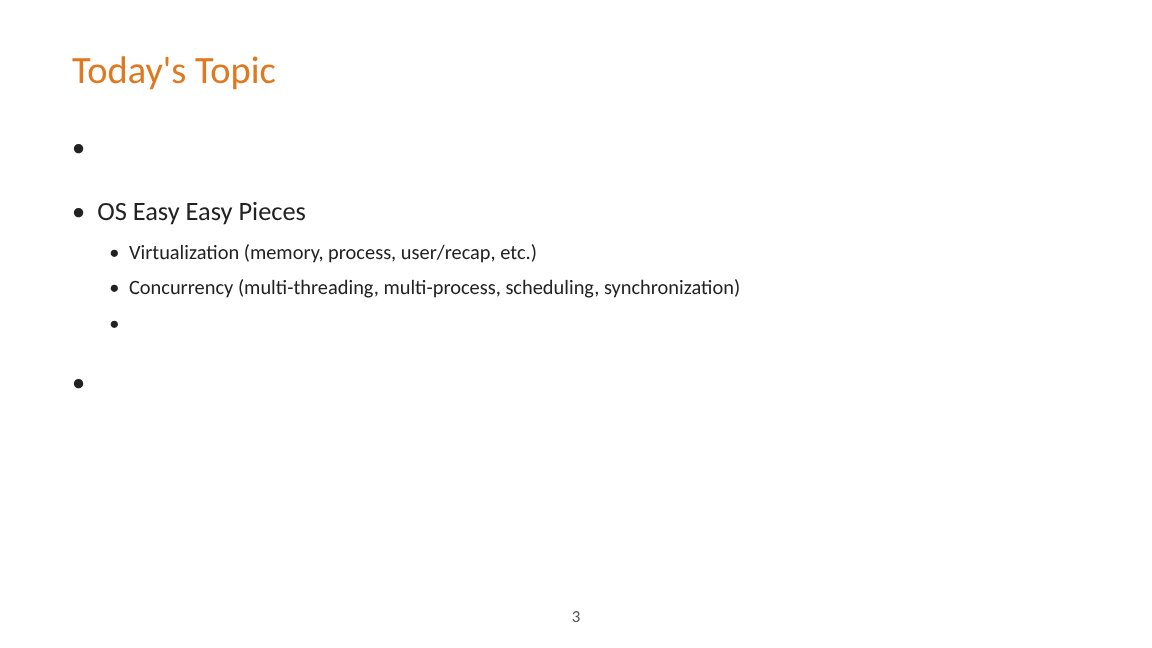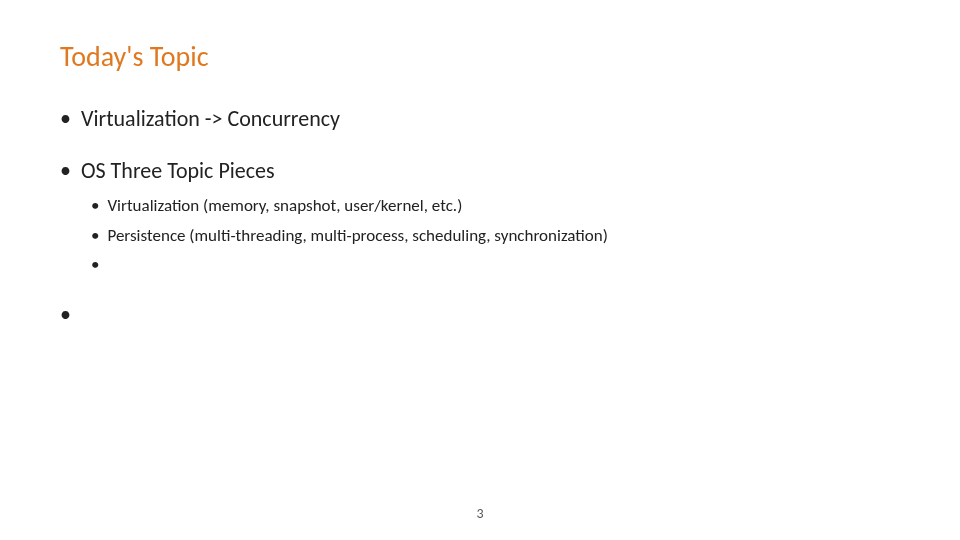--- a/index.html
+++ b/index.html
@@ -22,21 +22,21 @@
       height: 540px;
       background: #ffffff;
       padding: 40px 60px 40px 60px;
       display: flex;
       flex-direction: column;
       justify-content: flex-start;
     }
 
     .slide-title {
       color: #e07820;
-      font-size: 28px;
+      font-size: 32px;
       font-weight: 400;
       margin-bottom: 30px;
       line-height: 1.2;
     }
 
     .bullet-main {
       font-size: 22px;
       color: #222222;
       margin-bottom: 22px;
       display: flex;
@@ -86,35 +86,34 @@
     }
   </style>
 </head>
 <body>
 
 <div class="slide">
   <h1 class="slide-title">Today's Topic</h1>
 
   <div class="bullet-main">
     <span class="bullet-dot">•</span>
-    <span class="bullet-text">Virtualization -&gt; Concurrency</span>
   </div>
 
   <div class="bullet-main">
     <span class="bullet-dot">•</span>
     <div style="display:flex; flex-direction:column;">
-      <span class="bullet-text">OS Three Topic Pieces</span>
+      <span class="bullet-text">OS Easy Easy Pieces</span>
       <div class="sub-bullets">
         <div class="sub-bullet">
           <span class="sub-dot">•</span>
-          <span>Virtualization (memory, snapshot, user/kernel, etc.)</span>
+          <span>Virtualization (memory, process, user/recap, etc.)</span>
         </div>
         <div class="sub-bullet">
           <span class="sub-dot">•</span>
-          <span>Persistence (multi-threading, multi-process, scheduling, synchronization)</span>
+          <span>Concurrency (multi-threading, multi-process, scheduling, synchronization)</span>
         </div>
         <div class="sub-bullet">
           <span class="sub-dot">•</span>
         </div>
       </div>
     </div>
   </div>
 
   <div class="bullet-main">
     <span class="bullet-dot">•</span>

